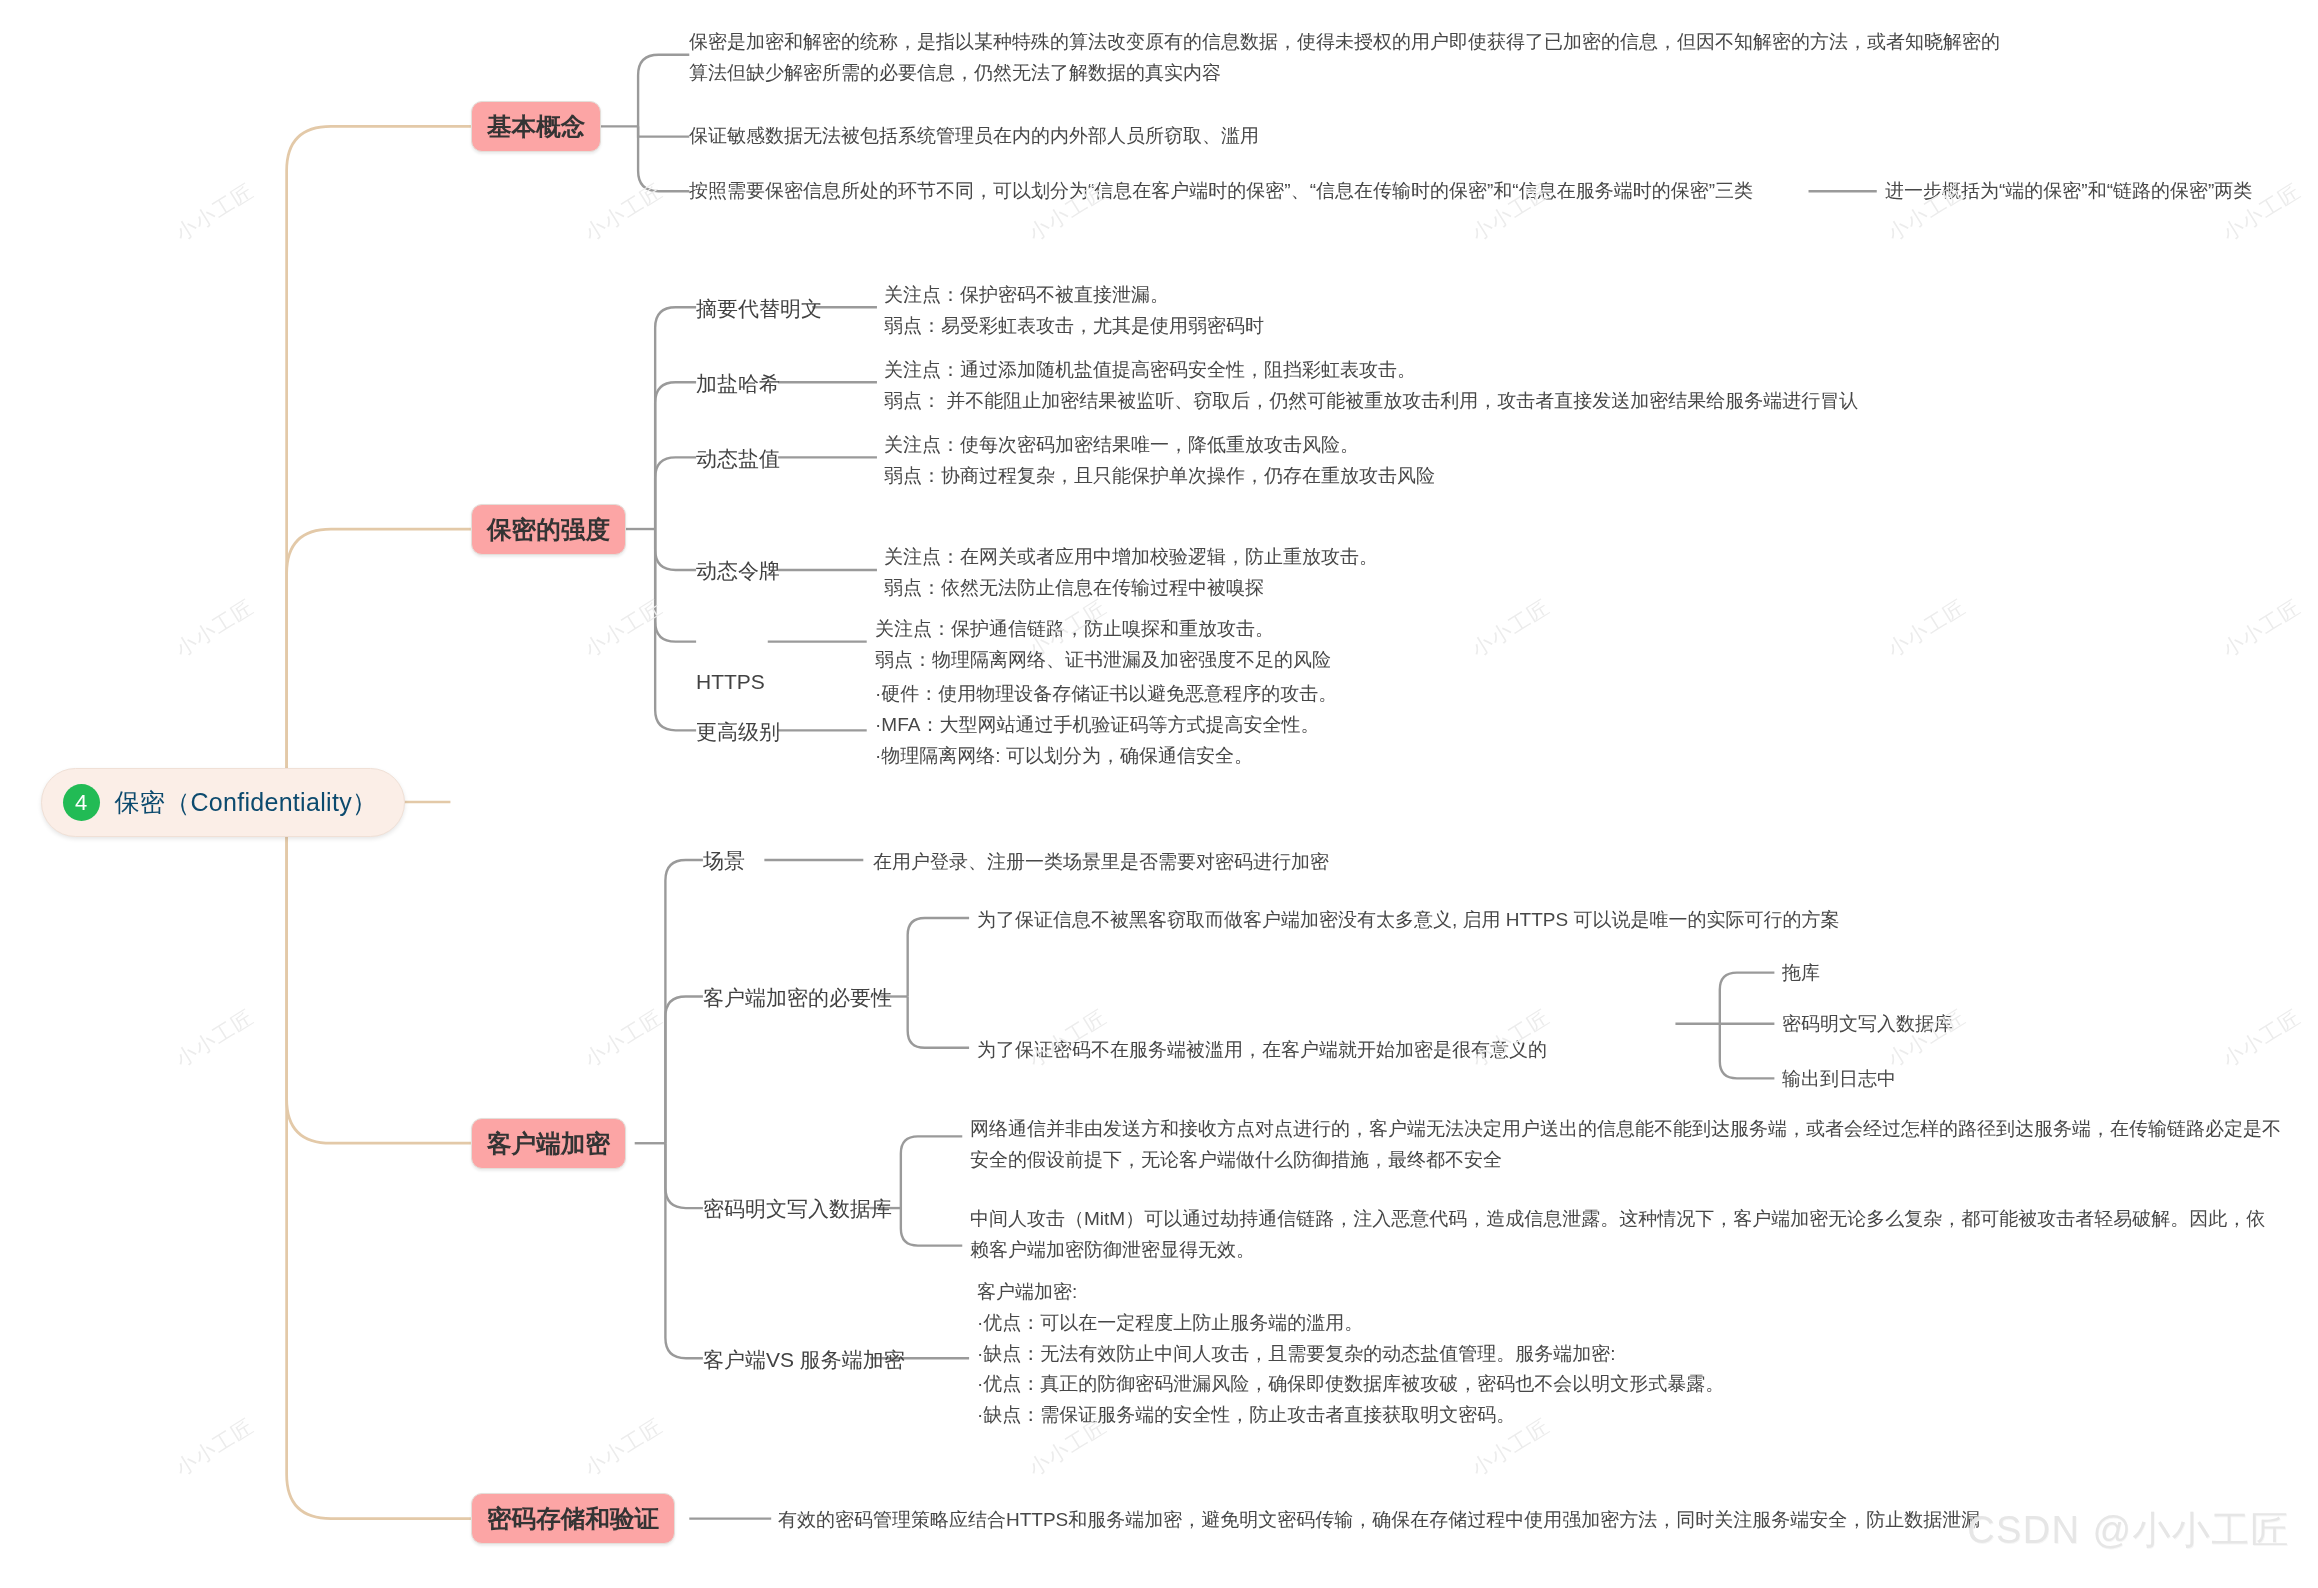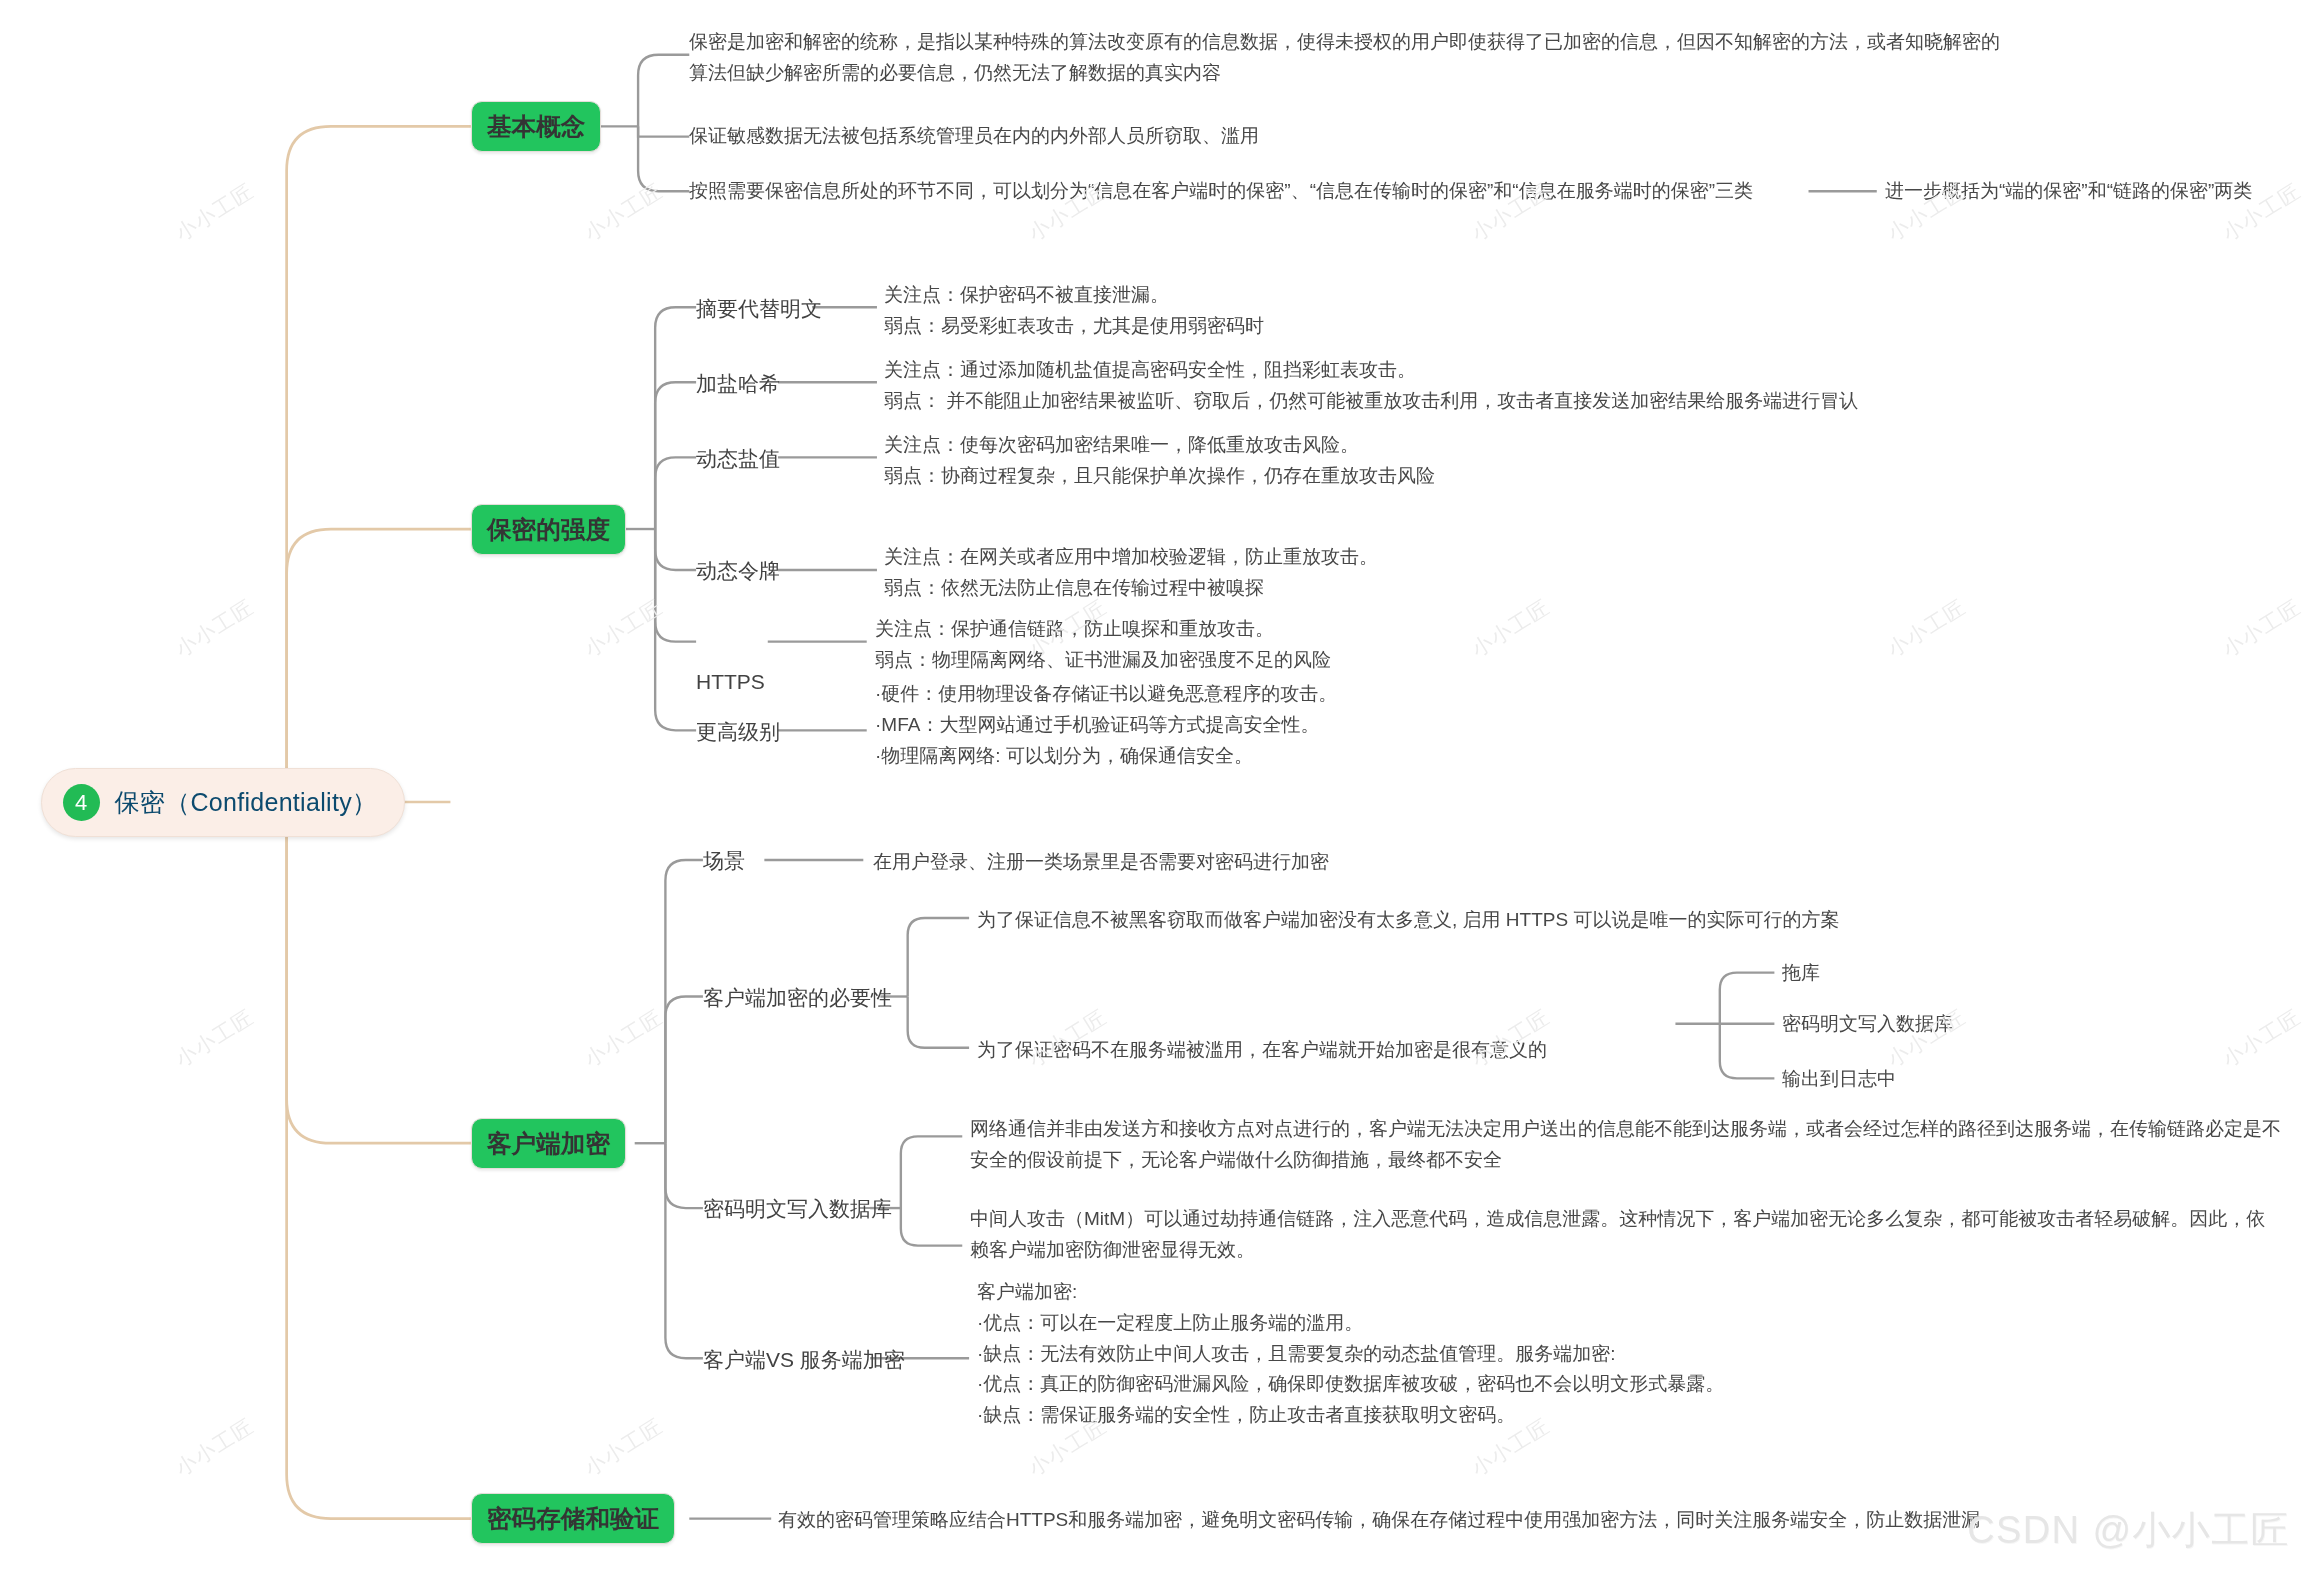--- a/index.html
+++ b/index.html
@@ -20,21 +20,21 @@
     box-shadow:0 2px 4.1px rgba(0,0,0,.10);
   }
   .root-badge{
     width:37px;height:37px;border-radius:50%;background:#22bb55;
     color:#ffffff;font-size:22px;line-height:37px;text-align:center;
     flex:0 0 auto;font-weight:400;
   }
   .root-label{font-size:25px;color:#0c4a6e;white-space:nowrap;letter-spacing:0.3px;}
 
   .branch-node{
-    background:#22c55e;border:0.7px solid #e4ded9;border-radius:11px;
+    background:#fca5a5;border:0.7px solid #e4ded9;border-radius:11px;
     padding:8.2px 15px;font-size:24.6px;color:#343434;white-space:nowrap;
     font-weight:bold;
     box-shadow:0 1.4px 2.7px rgba(0,0,0,.08);
   }
 
   .topic{font-size:21px;color:#424242;white-space:nowrap;}
   .leaf{font-size:19px;color:#474747;white-space:nowrap;}
   .para{font-size:19px;color:#474747;line-height:1.62;}
   .para .ln{display:block;white-space:nowrap;}
 

